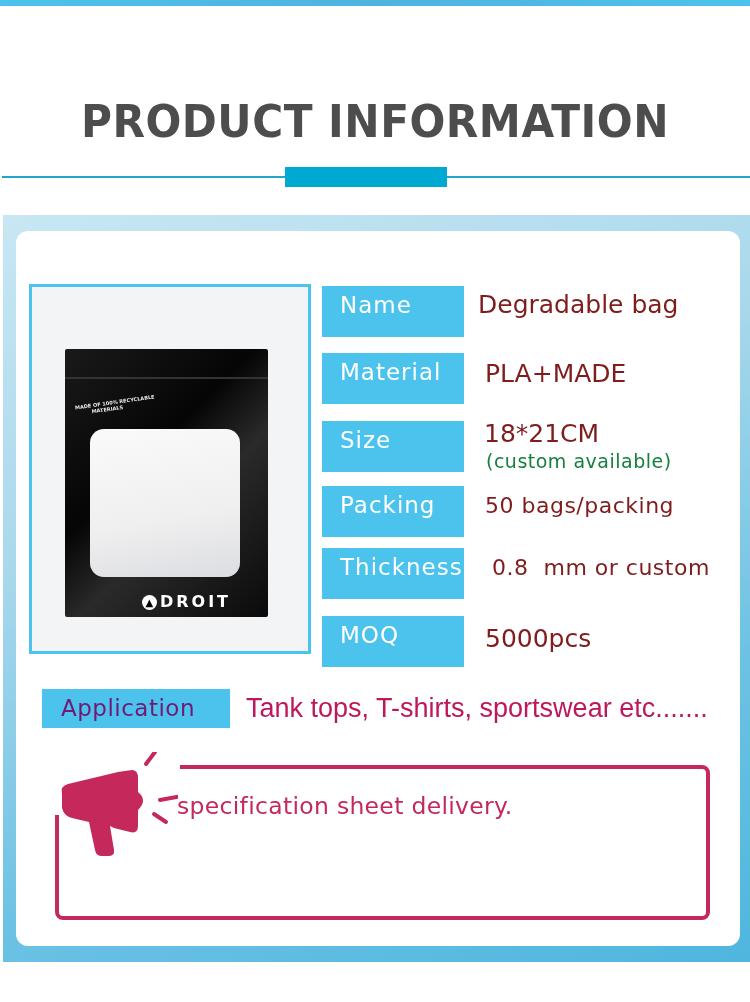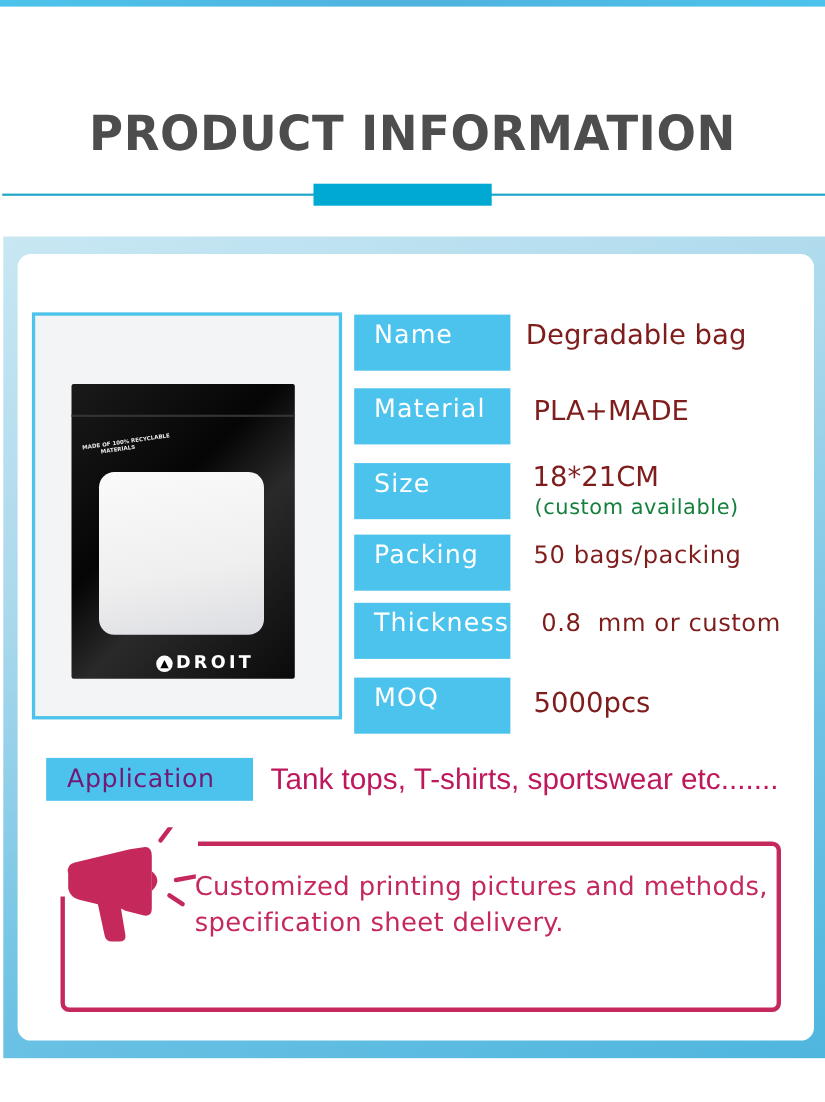--- a/index.html
+++ b/index.html
@@ -112,15 +112,14 @@
     <path d="M4 42 Q2 34 10 32 L60 20 L74 18 Q80 18 80 26 L80 74 Q80 82 72 80 L56 76 L52 74 L56 98 Q57 104 50 104 L44 104 Q38 104 37 98 L31 70 L14 66 Q6 64 4 56 Z"></path>
     <path d="M80 40 Q90 48 80 58 Z"></path>
   </g>
   <g stroke="#c5285a" stroke-width="4" stroke-linecap="round" fill="none">
     <line x1="88" y1="12" x2="97" y2="0"></line>
     <line x1="102" y1="48" x2="124" y2="44"></line>
     <line x1="96" y1="62" x2="108" y2="70"></line>
   </g>
 </svg>
 <div class="notice-text">
-  <div>Customized printing pictures and methods,</div>
   <div>specification sheet delivery.</div>
 </div>
 
 </body></html>

